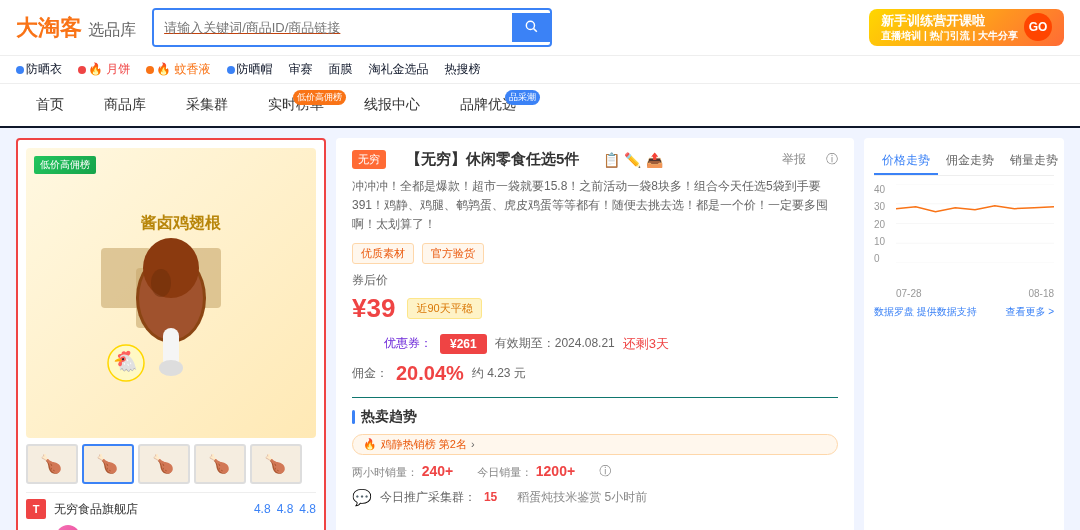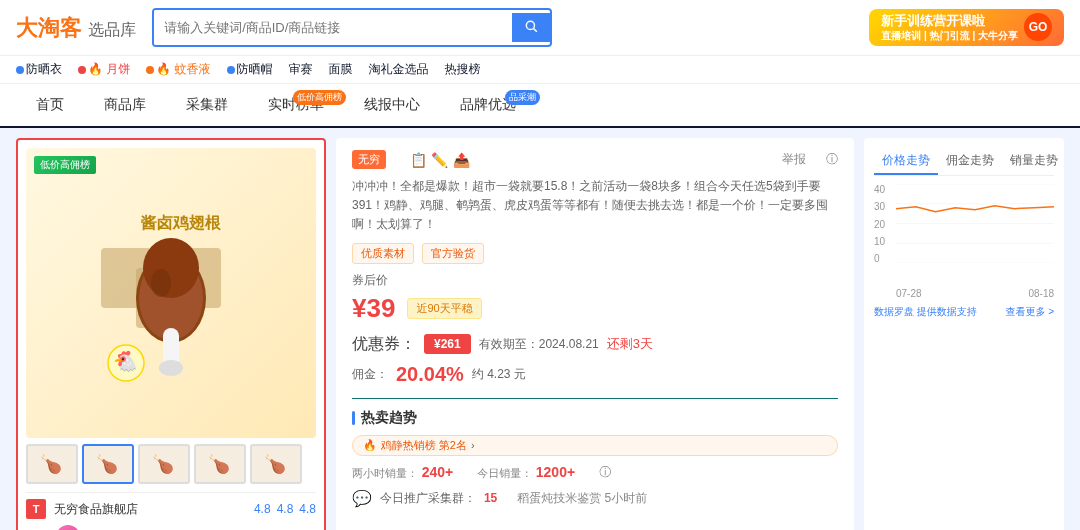--- a/index.html
+++ b/index.html
@@ -3,21 +3,21 @@
   <meta charset="utf-8">
   <style>
     * { box-sizing: border-box; margin: 0; padding: 0; }
     body { font-family: 'Microsoft YaHei', Arial, sans-serif; background: #f0f4ff; width: 1080px; min-height: 530px; overflow: hidden; font-size: 13px; }
 
     
     .header { background: white; padding: 8px 16px; display: flex; align-items: center; gap: 16px; border-bottom: 1px solid #eee; }
     .logo { color: #3b82f6; font-size: 22px; font-weight: bold; white-space: nowrap; }
     .logo span { color: #f97316; }
     .search-bar { flex: 1; max-width: 400px; display: flex; align-items: center; border: 2px solid #3b82f6; border-radius: 4px; overflow: hidden; }
-    .search-bar input { flex: 1; border: none; outline: none; padding: 10px 10px; font-size: 13px; color: #c2410c; }
+    .search-bar input { flex: 1; border: none; outline: none; padding: 10px 10px; font-size: 13px; color: #c2410c; text-decoration: underline; }
     .search-btn { background: #3b82f6; border: none; padding: 6px 12px; cursor: pointer; color: white; }
     .promo-banner { margin-left: auto; background: linear-gradient(135deg, #ffd700, #ff6b35); border-radius: 8px; padding: 4px 12px; color: white; font-size: 12px; font-weight: bold; display: flex; align-items: center; gap: 6px; }
     .go-btn { background: #ff4500; border-radius: 50%; width: 28px; height: 28px; display: flex; align-items: center; justify-content: center; color: white; font-weight: bold; font-size: 12px; }
 
     
     .tag-bar { background: white; padding: 5px 16px; display: flex; gap: 16px; align-items: center; border-bottom: 1px solid #eee; }
     .tag-item { font-size: 12px; color: #0f172a; display: flex; align-items: center; gap: 2px; cursor: pointer; white-space: nowrap; }
     .tag-item .dot { width: 8px; height: 8px; border-radius: 50%; display: inline-block; }
 
     
@@ -219,20 +219,21 @@
       <div class="kol-avatar">👩</div>
       <span class="kol-name">美少女时代</span>
 
       <span class="kol-link">主页 &gt;</span>
     </div>
   </div>
 
   <div class="product-mid">
     <div class="product-title-row">
       <span class="brand-tag">无穷</span>
+      <span class="product-title">【无穷】休闲零食任选5件</span>
       <div class="title-icons">
         <span class="title-icon">📋</span>
         <span class="title-icon">✏️</span>
         <span class="title-icon">📤</span>
       </div>
       <span class="report-btn">举报</span>
       <span style="font-size:12px; color:#888; cursor:pointer;">ⓘ</span>
     </div>
 
     <div class="product-desc">冲冲冲！全都是爆款！超市一袋就要15.8！之前活动一袋8块多！组合今天任选5袋到手要391！鸡静、鸡腿、鹌鹑蛋、虎皮鸡蛋等等都有！随便去挑去选！都是一个价！一定要多囤啊！太划算了！</div>
@@ -244,21 +245,21 @@
 
     <div class="price-section">
       <div class="price-label">券后价</div>
       <div class="price-main">
         <span class="price-value">¥39</span>
         <span class="price-tag">近90天平稳</span>
       </div>
     </div>
 
     <div class="coupon-row">
-      <span style="font-size:16px; color:#404040;">优惠券：</span>
+      <span style="font-size:12px; color:#6d28d9;margin-left:32px;">优惠券：</span>
       <span class="coupon-tag">¥261</span>
       <span class="coupon-info">有效期至：2024.08.21</span>
       <span class="coupon-days">还剩3天</span>
     </div>
 
     <div class="commission-row">
       <span class="commission-label">佣金：</span>
       <span class="commission-value">20.04%</span>
       <span class="commission-amount">约 4.23 元</span>
     </div>

